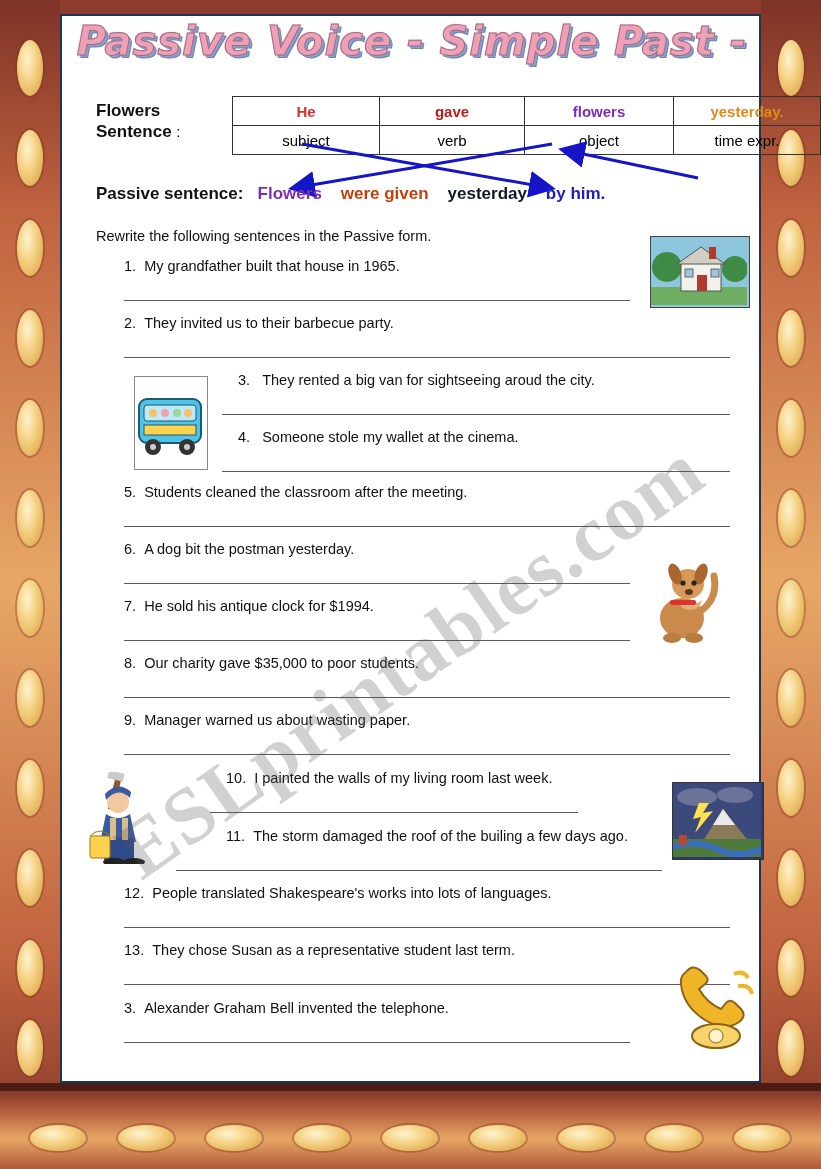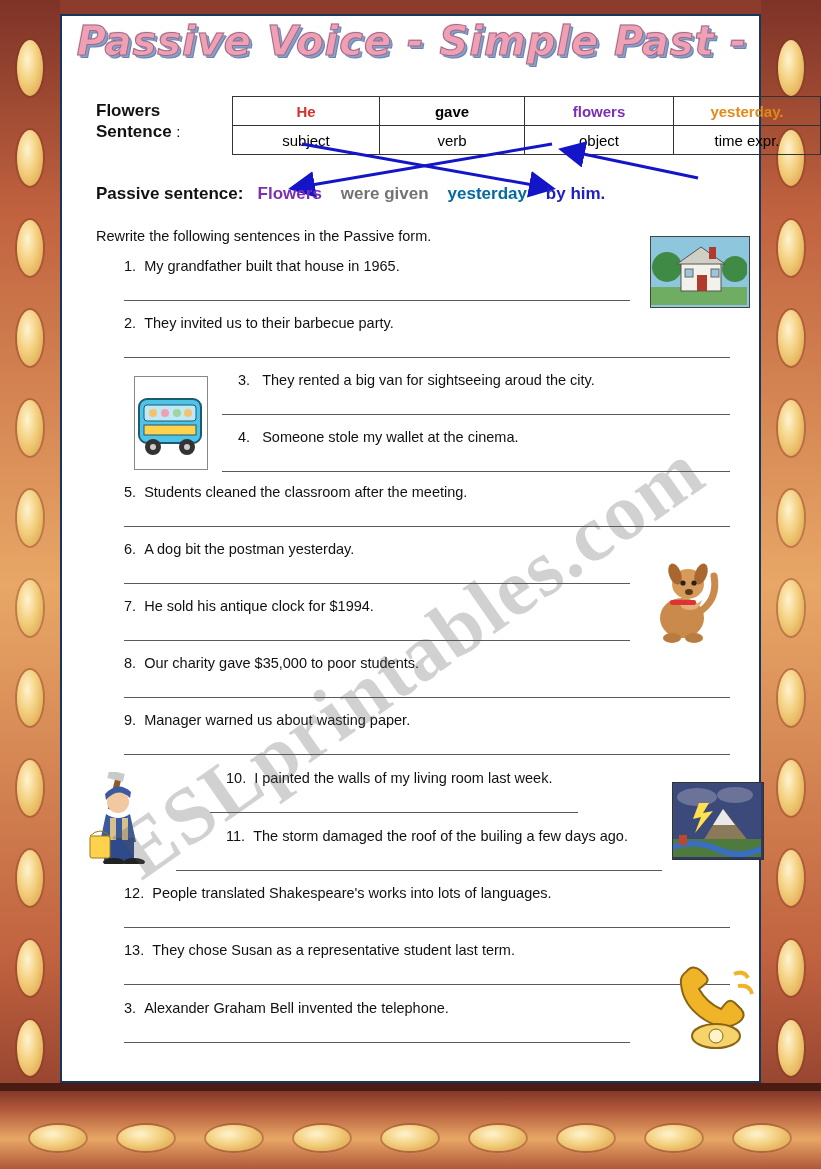--- a/index.html
+++ b/index.html
@@ -81,43 +81,43 @@
   table.grid td{
     border:1px solid #333;
     text-align:center;
     font-size:15px;
     padding:3px 10px;
     height:22px;
   }
   .row1 td{font-weight:bold;}
   .w1{width:126px}.w2{width:124px}.w3{width:128px}.w4{width:126px}
   .c-he{color:#d82f2f}
-  .c-gave{color:#000000}
+  .c-gave{color:#b91c1c}
   .c-flowers{color:#7b2fb5}
   .c-yest{color:#e08a17}
 
   .active-label{
     position:absolute;left:96px;top:100px;
     font-size:17px;font-weight:bold;color:#111;
     line-height:21px;
   }
   .active-label .colon{font-weight:normal;font-size:15px;}
 
   
   .arrows{position:absolute;left:232px;top:138px;width:510px;height:60px;}
 
   .passive-line{
     position:absolute;left:96px;top:184px;
     font-size:17px;font-weight:bold;
     white-space:nowrap;
   }
   .passive-line .lbl{color:#111;}
   .passive-line .f{color:#7b2fb5;}
-  .passive-line .wg{color:#737373;}
-  .passive-line .ys{color:#0369a1;text-align:right;}
+  .passive-line .wg{color:#c2410c;}
+  .passive-line .ys{color:#0f172a;text-align:right;}
   .passive-line .bh{color:#2020c0;}
 
   
   .instr{
     position:absolute;left:96px;top:228px;
     font-size:14.5px;color:#111;
   }
   .item{
     position:absolute;
     font-size:14.5px;color:#111;

